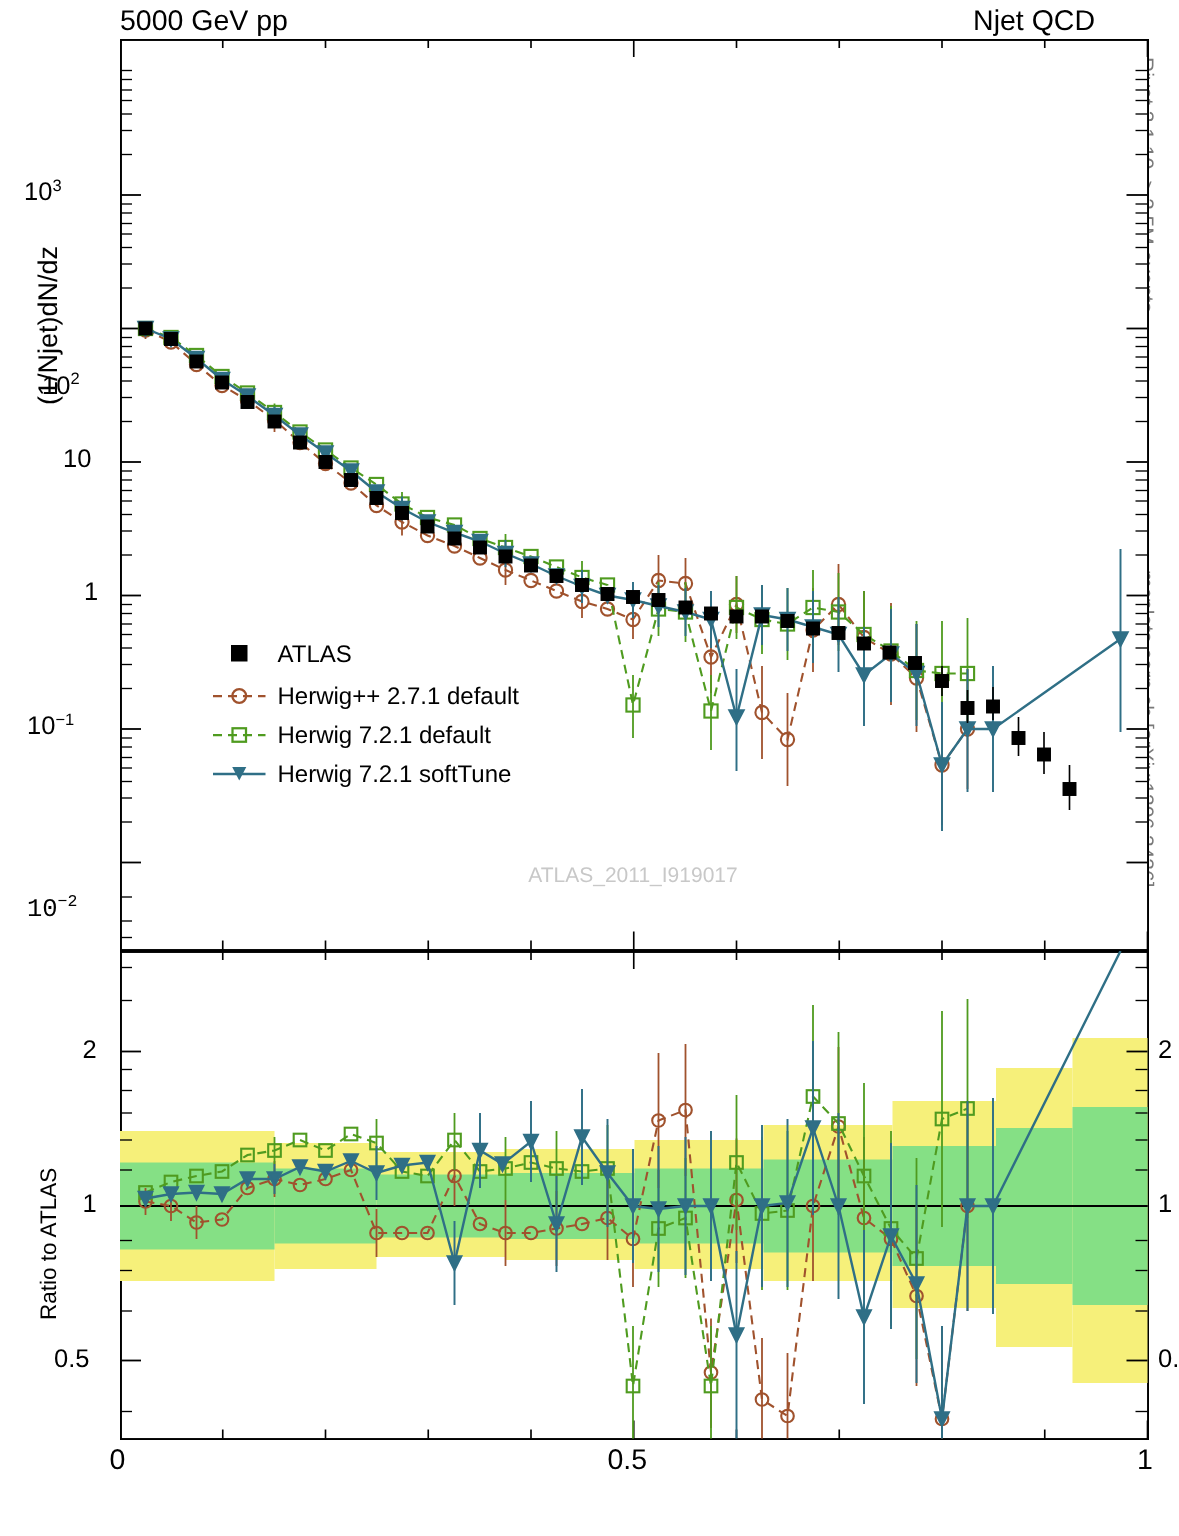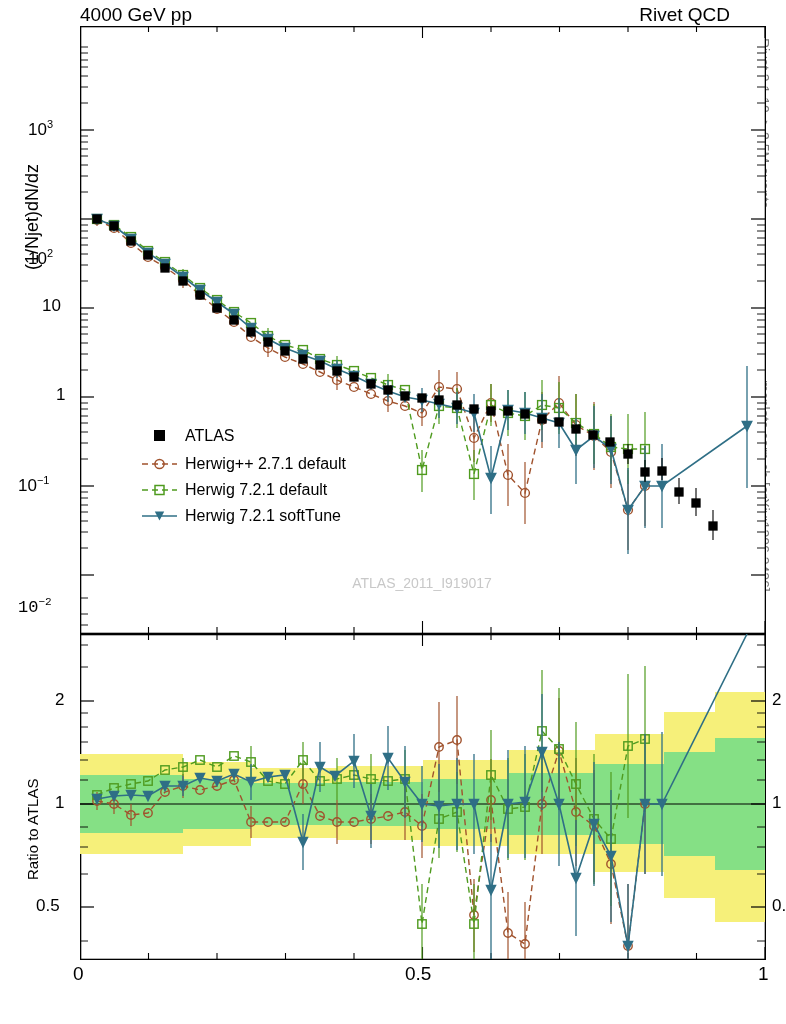--- a/index.html
+++ b/index.html
@@ -11,22 +11,22 @@
   .axistxt{font-size:17px;}
   .smalltxt{font-size:13px;}
   svg{display:block;}
   .legtxt{font-size:16px;}
   .wm{fill:#c8c8c8;font-size:14px;}
 </style>
 </head>
 <body>
 <div id="root">
 
-<div class="abs hdr" style="left:80px;top:4px;">4000 GeV pp</div>
-<div class="abs hdr" style="right:56px;top:4px;">Rivet QCD</div>
+<div class="abs hdr" style="left:80px;top:4px;">5000 GeV pp</div>
+<div class="abs hdr" style="right:56px;top:4px;">Njet QCD</div>
 
 <div class="abs rotated smalltxt" style="left:772px;top:38px;transform:rotate(90deg);color:#7a7a7a;font-size:14px;">Rivet 3.1.10, ≥ 2.5M events</div>
 <div class="abs rotated smalltxt" style="left:772px;top:380px;transform:rotate(90deg);color:#7a7a7a;font-size:14px;">mcplots.cern.ch [arXiv:1306.3436]</div>
 
 <div class="abs rotated axistxt" style="left:22px;top:270px;transform:rotate(-90deg);font-size:18px;">(1/Njet)dN/dz</div>
 
 <div class="abs rotated" style="left:24px;top:880px;transform:rotate(-90deg);font-size:15px;">Ratio to ATLAS</div>
 
 
 <div class="abs" style="left:0;top:60px;width:786px;text-align:center;">
@@ -412,21 +412,21 @@
     <line x1="62" y1="464" x2="97" y2="464" stroke="#4f9b1f" stroke-width="1.5" stroke-dasharray="6,4"></line>
     <rect x="75" y="459.5" width="9" height="9" fill="none" stroke="#4f9b1f" stroke-width="1.5"></rect>
     <text x="105" y="469" class="legtxt" font-size="16">Herwig 7.2.1 default</text>
 
     <line x1="62" y1="490" x2="97" y2="490" stroke="#2f6f86" stroke-width="1.7"></line>
     <polygon points="74.8,485.4 84.2,485.4 79.5,494.4" fill="#2f6f86"></polygon>
     <text x="105" y="495" class="legtxt" font-size="16">Herwig 7.2.1 softTune</text>
   </g>
 </svg>
 
-<div class="abs" style="left:28px;top:118px;font-size:17px;">10<sup style="font-size:11px;">3</sup></div>
+<div class="abs" style="left:16px;top:118px;font-size:17px;">10<sup style="font-size:11px;">3</sup></div>
 <div class="abs" style="left:28px;top:207px;font-size:17px;margin-top:40px;">10<sup style="font-size:11px;">2</sup></div>
 <div class="abs" style="left:42px;top:296px;font-size:17px;">10</div>
 <div class="abs" style="left:56px;top:385px;font-size:17px;">1</div>
 <div class="abs" style="left:18px;top:474px;font-size:17px;">10<sup style="font-size:11px;">−1</sup></div>
 <div class="abs" style="left:18px;top:596px;font-size:17px;font-family:Liberation Mono, monospace;">10<sup style="font-size:11px;">−2</sup></div>
 
 <svg class="abs" width="686" height="326" style="left:80px;top:634px;">
   <rect x="0.65" y="0.65" width="684.7" height="324.7" fill="#ffffff" stroke="#000" stroke-width="1.3"></rect>
 
   <g fill="#f6f07a" stroke="none">

